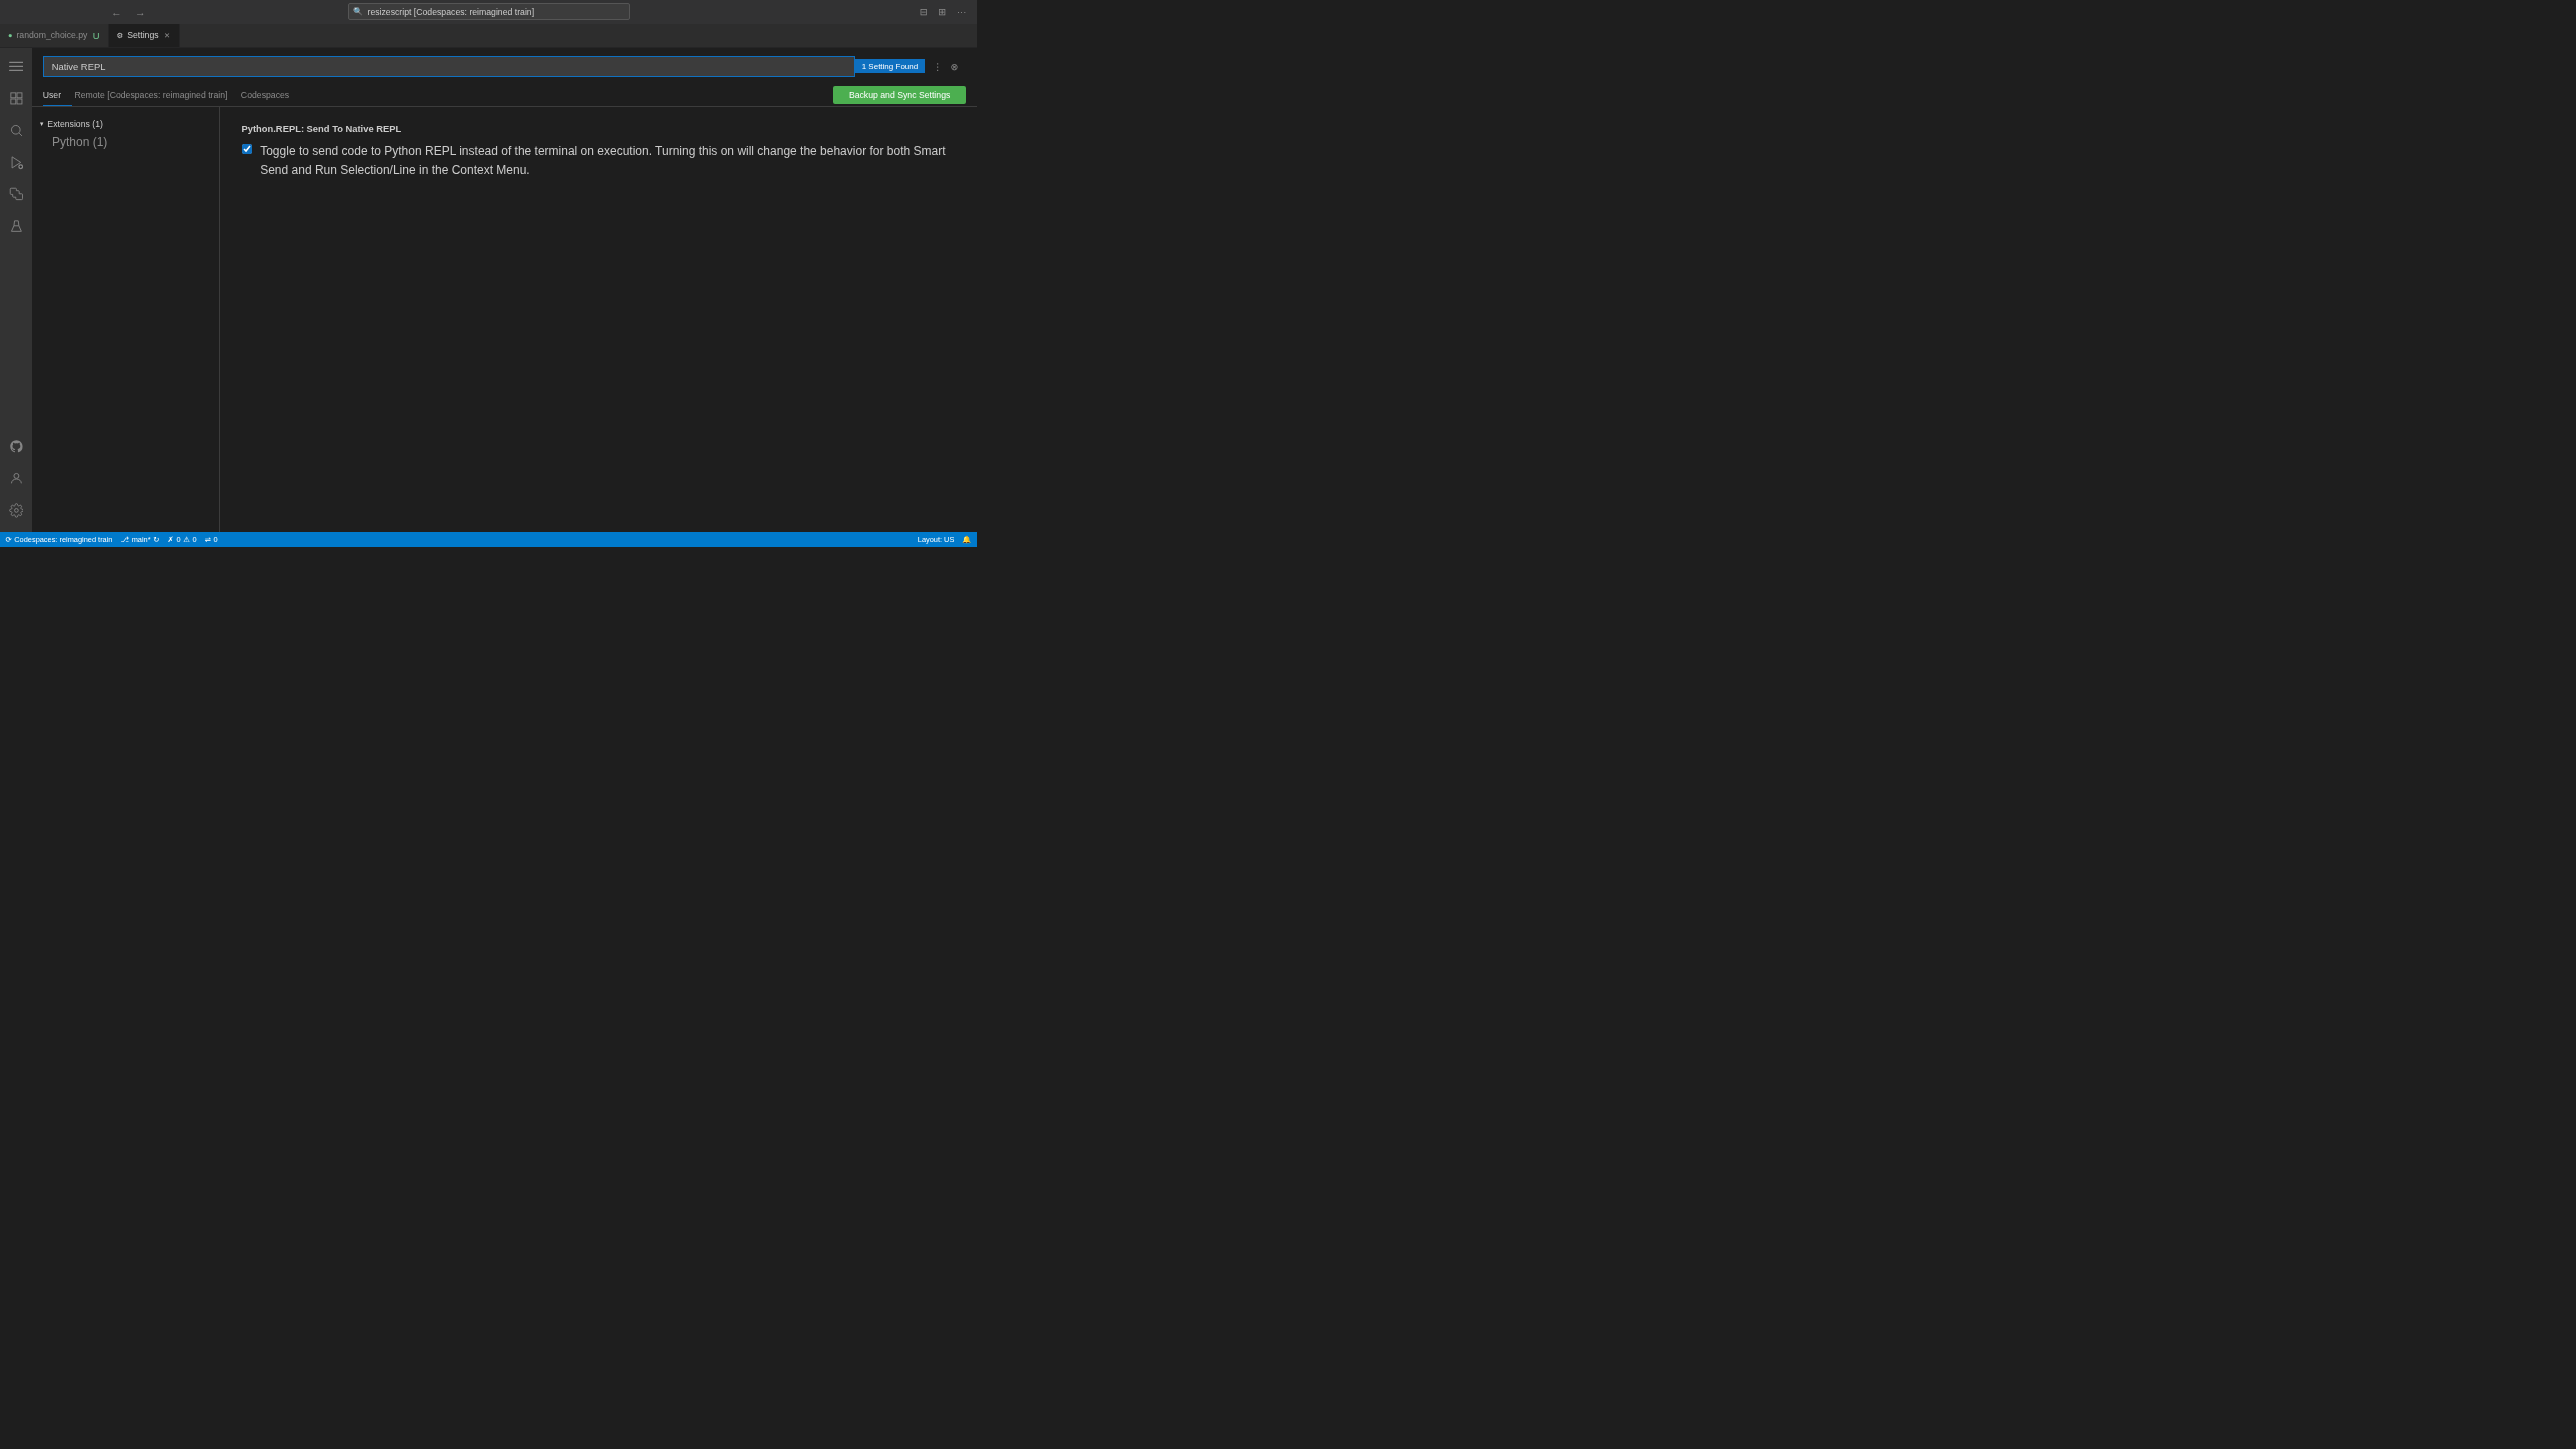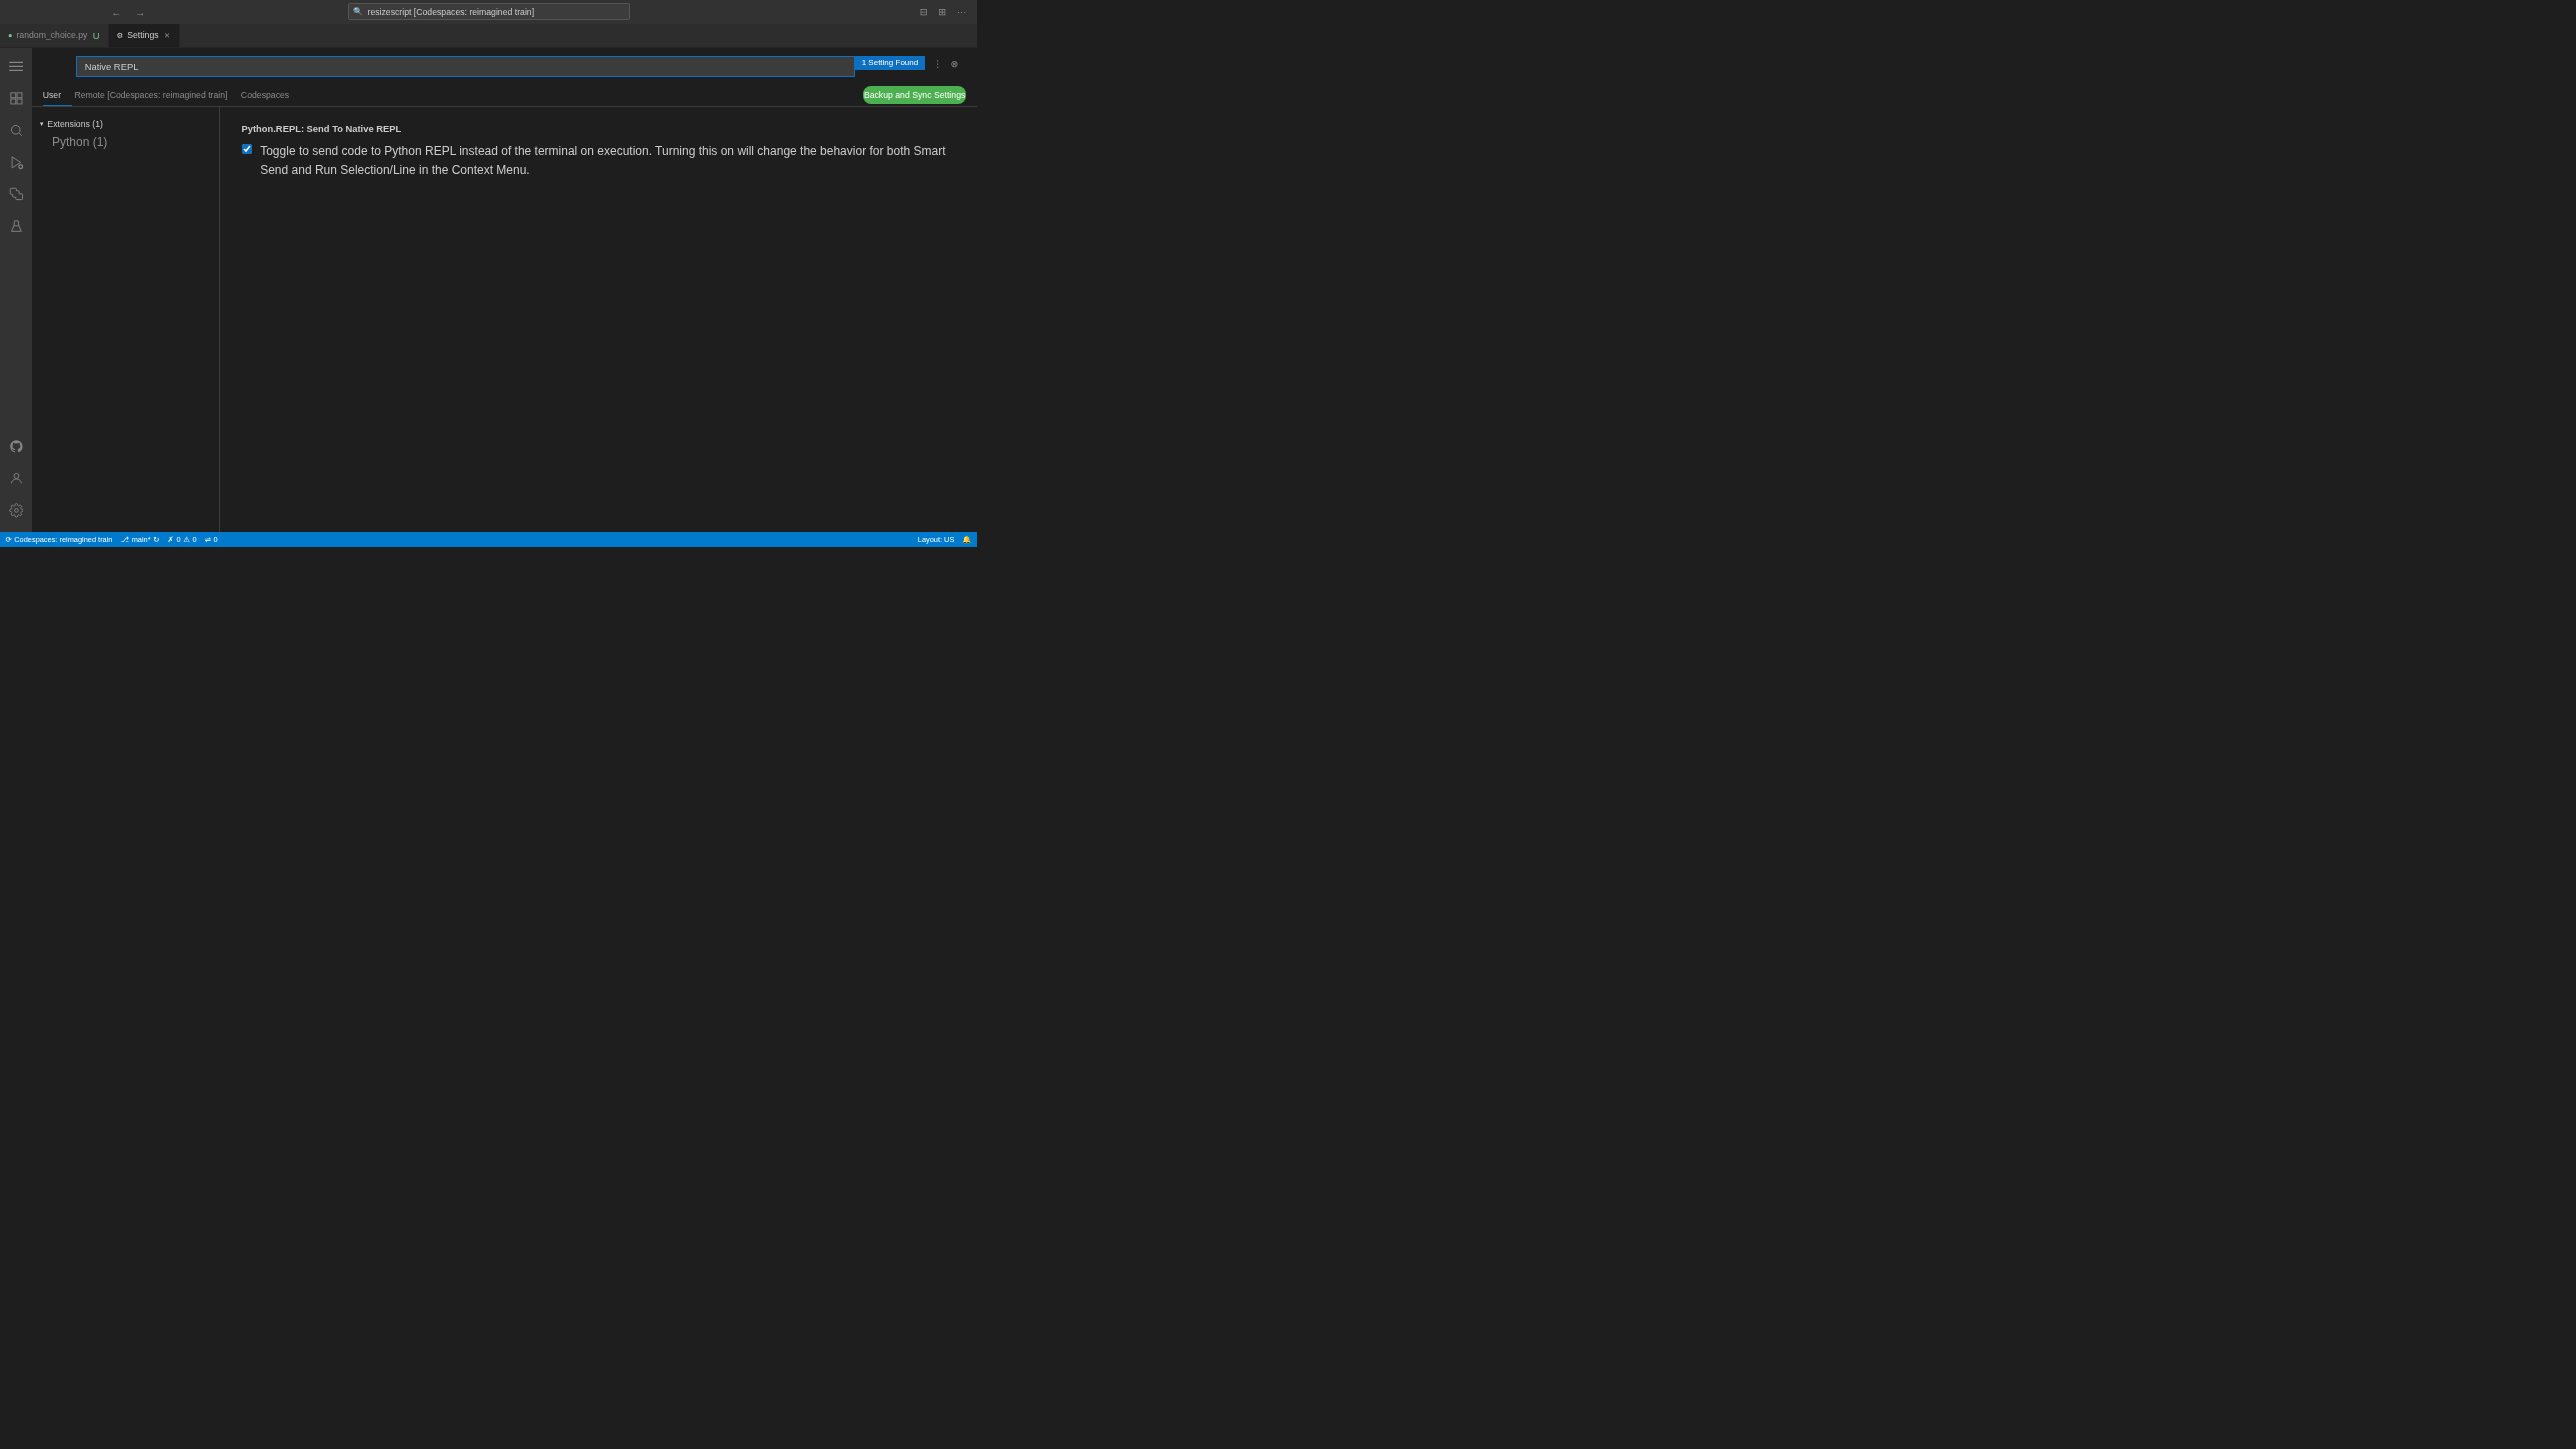--- a/index.html
+++ b/index.html
@@ -163,24 +163,23 @@
       display: flex;
       flex-direction: column;
       background: #1e1e1e;
       overflow: hidden;
     }
 
     
     .settings-search-bar {
       padding: 8px 10.7px;
       display: flex;
-      align-items: flex-start;
+      align-items: center;
       background: #1e1e1e;
       flex-shrink: 0;
-      margin-left: 33px;
     }
     .settings-search-input {
       flex: 1;
       background: #3c3c3c;
       border: 0.7px solid #0e70c0;
       color: #cccccc;
       padding: 4px 8px;
       font-size: 9.4px;
       outline: none;
     }
@@ -225,24 +224,24 @@
     }
     .settings-tab.active {
       color: #cccccc;
       border-bottom: 1.3px solid #0e70c0;
     }
     .backup-sync-btn {
       margin-left: auto;
       background: #4caf50;
       color: #fff;
       border: none;
-      padding: 4px 1px;
+      padding: 4px 16px;
       font-size: 8.7px;
       cursor: pointer;
-      border-radius: 8px;
+      border-radius: 2px;
       font-weight: 500;
     }
 
     
     .settings-body {
       display: flex;
       flex: 1;
       overflow: hidden;
     }
 

